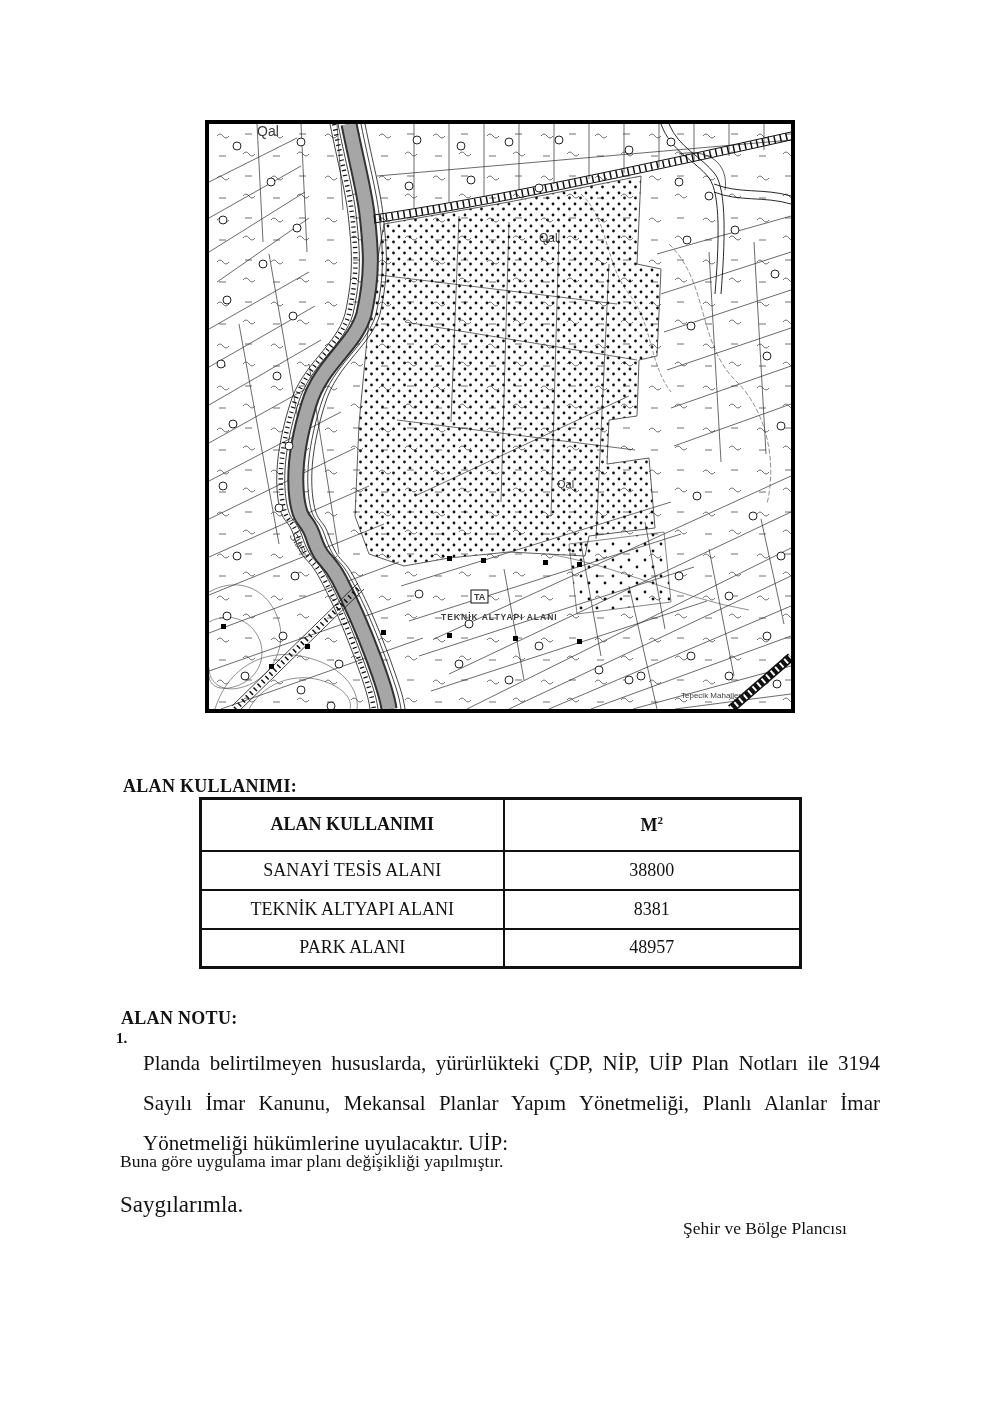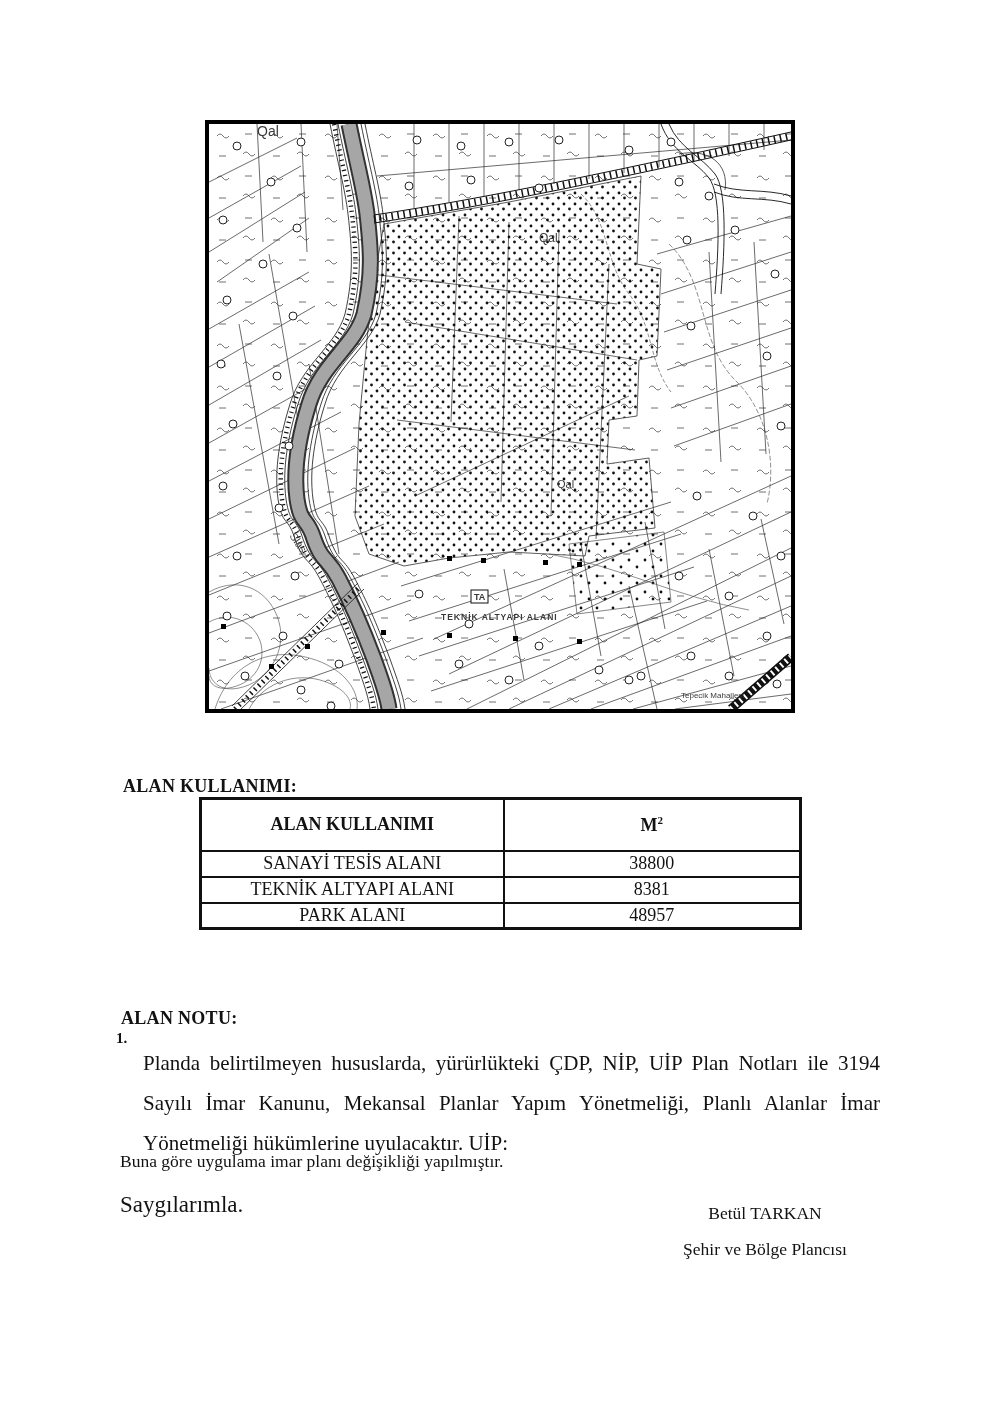--- a/index.html
+++ b/index.html
@@ -27,21 +27,21 @@
   .doc-heading { font-size:18px; font-weight:bold; letter-spacing:0.3px; }
   #h-alan { left:123px; top:761px; }
   #h-plan { left:121px; top:993px; }
 
   table.usage {
     position:absolute; left:199px; top:797px; width:600px;
     border-collapse:collapse; border:3px solid #111; table-layout:fixed;
   }
   table.usage th, table.usage td {
     border:2px solid #111; text-align:center; vertical-align:middle;
-    padding:0; font-size:18px; height:26px;
+    padding:0; font-size:18px; height:39px;
   }
   table.usage thead th { font-weight:bold; height:52px; }
   table.usage sup { font-size:11px; }
   .col-label { width:303px; } .col-value { width:297px; }
 
   .note-num { left:116px; top:1030px; font-size:15px; font-weight:bold; }
   .note-body {
     left:143px; top:1022px; width:737px;
     font-size:21px; line-height:40px; text-align:justify;
   }
@@ -262,17 +262,16 @@
 
   <h2 class="abs doc-heading" id="h-plan">ALAN NOTU:</h2>
 
   <span class="abs note-num">1.</span>
   <p class="abs note-body">Planda belirtilmeyen hususlarda, yürürlükteki ÇDP, NİP, UİP Plan Notları ile 3194 Sayılı İmar Kanunu, Mekansal Planlar Yapım Yönetmeliği, Planlı Alanlar İmar Yönetmeliği hükümlerine uyulacaktır. UİP:</p>
 
   <p class="abs closing">Buna göre uygulama imar planı değişikliği yapılmıştır.</p>
   <p class="abs regards">Saygılarımla.</p>
 
   <div class="abs sig">
-    <div class="sig-name">Betül TARKAN</div>
     <div class="sig-title">Şehir ve Bölge Plancısı</div>
   </div>
 
 </div>
 
 </body></html>

